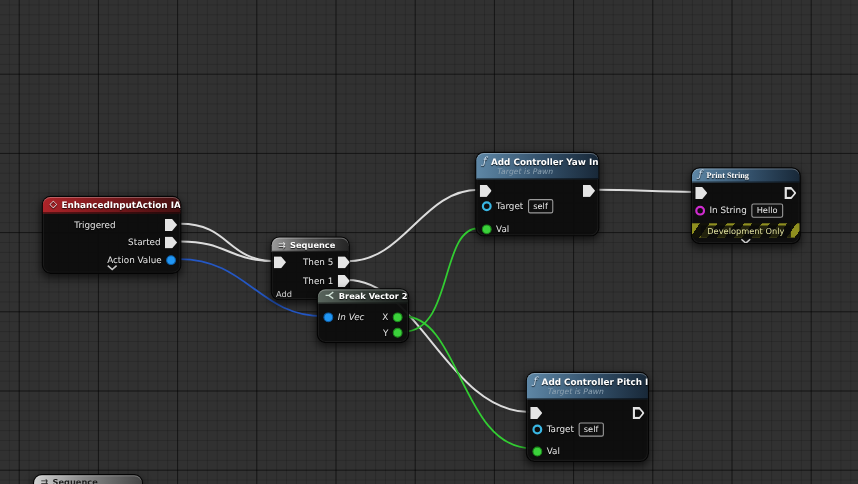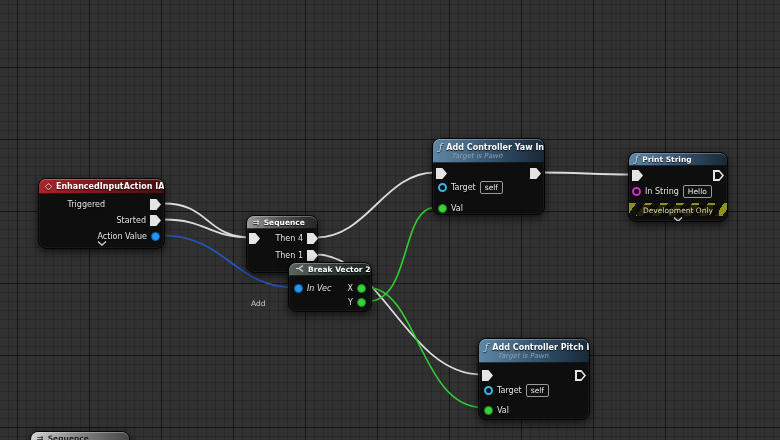--- a/index.html
+++ b/index.html
@@ -113,32 +113,32 @@
     <div class="node-header hdr-gray" style="height:13px;">
       <span class="icon" style="font-size:8px;">⇉</span>
       <span class="hdr-title" style="font-size:7.5px;">Sequence</span>
     </div>
     <div class="row" style="top:16px;left:2px;">
       <span class="execpin">
           <span class="outer"></span>
         </span>
     </div>
     <div class="row" style="top:16px;right:-1px;">
-      <span class="lbl">Then 4</span>
+      <span class="lbl">Then 5</span>
       <span class="execpin">
           <span class="outer"></span>
         </span>
     </div>
     <div class="row" style="top:33px;right:-1px;">
       <span class="lbl">Then 1</span>
       <span class="execpin">
           <span class="outer"></span>
         </span>
     </div>
-    <div class="addlbl" style="top:47px;left:4px;margin-top:36px;">Add</div>
+    <div class="addlbl" style="top:47px;left:4px;">Add</div>
   </div>
 
   <div class="node" style="left:288px;top:262px;width:84px;height:50px;z-index:4;">
     <div class="node-header hdr-break" style="height:13px;">
       <span class="icon">
         <svg width="9" height="9">
             <path d="M1 4.5 L4 4.5 M4 4.5 L8 1.5 M4 4.5 L8 7.5" stroke="#cfe0d5" stroke-width="1.2" fill="none"></path>
           </svg>
       </span>
       <span class="hdr-title" style="font-size:7.5px;">Break Vector 2D</span>
@@ -182,21 +182,21 @@
     </div>
     <div class="row" style="top:63px;left:5px;">
       <span class="datapin pin-float"></span>
       <span class="lbl">Val</span>
     </div>
   </div>
 
   <div class="node" style="left:628px;top:152px;width:100px;height:70px;overflow:hidden;">
     <div class="node-header hdr-func" style="height:13px;">
       <span class="icon icon-f">ƒ</span>
-      <span class="hdr-title" style="font-size:7.5px;">Print String</span>
+      <span class="hdr-title" style="font-size:7.5px;font-family:Liberation Serif, serif;">Print String</span>
     </div>
     <div class="row" style="top:16px;left:3px;">
       <span class="execpin">
           <span class="outer"></span>
         </span>
     </div>
     <div class="row" style="top:16px;right:3px;">
       <span class="execpin hollow">
           <span class="outer"></span>
           <span class="inner"></span>

